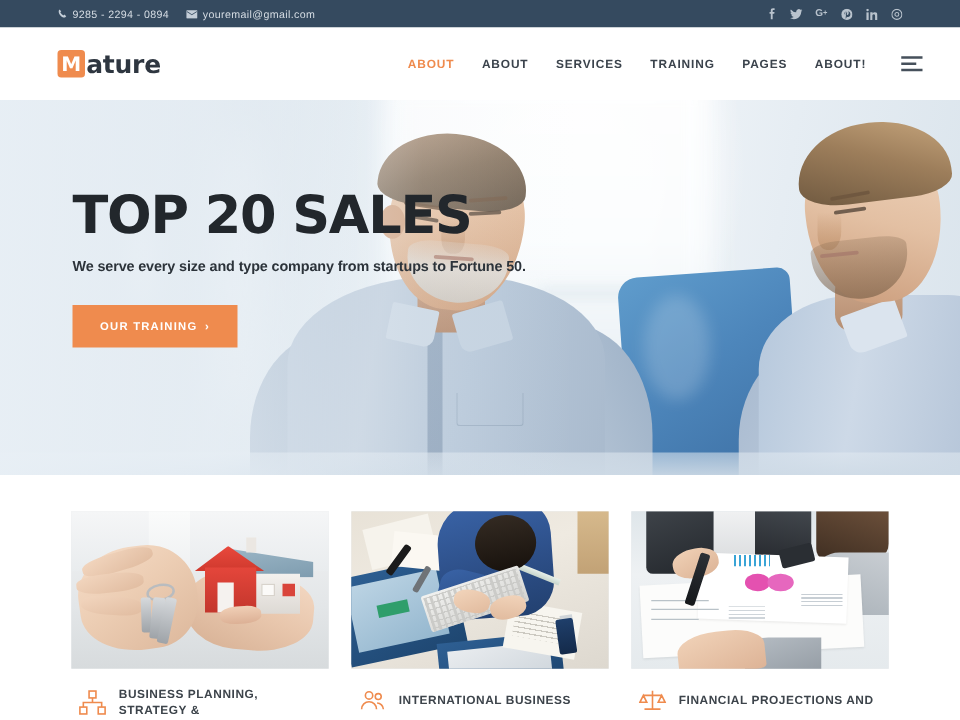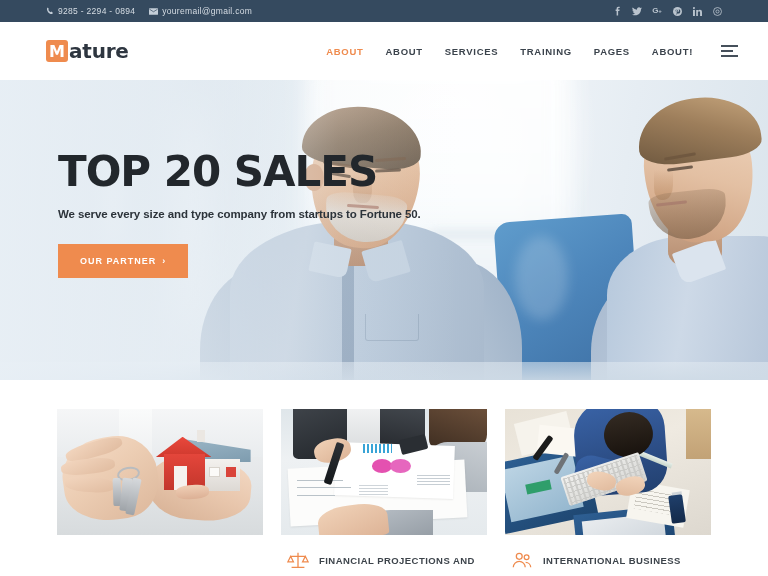--- a/index.html
+++ b/index.html
@@ -568,21 +568,21 @@
     <div class="m2-nose"></div>
     <div class="m2-beard"></div>
       <div class="m2-mouth"></div>
     <div class="hp-desk"></div>
   </div>
   <div class="hero-overlay"></div>
   <div class="hero-content">
     <div class="hero-title">TOP 20 SALES</div>
     <div class="hero-sub">We serve every size and type company from startups to Fortune 50.</div>
     <button class="hero-btn">
-      <span>OUR PARTNER</span>
+      <span>OUR TRAINING</span>
       <span>›</span>
     </button>
   </div>
 </div>
 
 <div class="cards">
 
   <div class="card">
     <div class="card-img">
       <div class="c1-bg"></div>
@@ -600,53 +600,30 @@
       <div class="c1-thumbR"></div>
       <div class="c1-palmL"></div>
       <div class="c1-fing1"></div>
         <div class="c1-fing2"></div>
         <div class="c1-fing3"></div>
       <div class="c1-keyring"></div>
       <div class="c1-key3"></div>
         <div class="c1-key1"></div>
         <div class="c1-key2"></div>
     </div>
-  </div>
-
-  <div class="card">
-    <div class="card-img">
-      <div class="c2-bg"></div>
-      <div class="c2-suitL"></div>
-        <div class="c2-suitM"></div>
-        <div class="c2-suitR"></div>
-      <div class="c2-headR"></div>
-        <div class="c2-shoulderR"></div>
-      <div class="c2-paper1"></div>
-        <div class="c2-paper2"></div>
-      <div class="c2-chartbar"></div>
-        <div class="c2-pie1"></div>
-        <div class="c2-pie2"></div>
-      <div class="c2-ln1"></div>
-        <div class="c2-ln2"></div>
-        <div class="c2-ln3"></div>
-      <div class="c2-blk1"></div>
-        <div class="c2-blk2"></div>
-      <div class="c2-phone"></div>
-      <div class="c2-handL"></div>
-        <div class="c2-pen"></div>
-      <div class="c2-sleeveB"></div>
-        <div class="c2-handB"></div>
-    </div>
     <div class="card-caption">
       <span class="card-icon">
         <svg width="22" height="22" viewBox="0 0 24 24" fill="none" stroke="#ef8b4e" stroke-width="1.4">
-          <path d="M12 4v16M5 20h14M4 8h16M4 8l-3 6h6zM20 8l-3 6h6z"></path>
+          <rect x="9" y="2" width="6" height="6"></rect>
+            <rect x="1" y="16" width="6" height="6"></rect>
+          <rect x="17" y="16" width="6" height="6"></rect>
+            <path d="M12 8v4M4 16v-4h16v4"></path>
         </svg>
       </span>
-      <span class="card-title">FINANCIAL PROJECTIONS AND</span>
+      <span class="card-title">BUSINESS PLANNING, STRATEGY &amp;</span>
     </div>
   </div>
 
   <div class="card">
     <div class="card-img">
       <div class="c3-bg"></div>
         <div class="c3-wood"></div>
       <div class="c3-mat1"></div>
         <div class="c3-mat1in"></div>
         <div class="c3-mat1g"></div>
@@ -675,13 +652,47 @@
           <circle cx="9" cy="8" r="3.2"></circle>
             <path d="M2.5 20a6.5 6.5 0 0113 0"></path>
           <circle cx="17" cy="9" r="2.6"></circle>
             <path d="M16 14.6a5.6 5.6 0 015.5 5.4"></path>
         </svg>
       </span>
       <span class="card-title">INTERNATIONAL BUSINESS</span>
     </div>
   </div>
 
+  <div class="card">
+    <div class="card-img">
+      <div class="c2-bg"></div>
+      <div class="c2-suitL"></div>
+        <div class="c2-suitM"></div>
+        <div class="c2-suitR"></div>
+      <div class="c2-headR"></div>
+        <div class="c2-shoulderR"></div>
+      <div class="c2-paper1"></div>
+        <div class="c2-paper2"></div>
+      <div class="c2-chartbar"></div>
+        <div class="c2-pie1"></div>
+        <div class="c2-pie2"></div>
+      <div class="c2-ln1"></div>
+        <div class="c2-ln2"></div>
+        <div class="c2-ln3"></div>
+      <div class="c2-blk1"></div>
+        <div class="c2-blk2"></div>
+      <div class="c2-phone"></div>
+      <div class="c2-handL"></div>
+        <div class="c2-pen"></div>
+      <div class="c2-sleeveB"></div>
+        <div class="c2-handB"></div>
+    </div>
+    <div class="card-caption">
+      <span class="card-icon">
+        <svg width="22" height="22" viewBox="0 0 24 24" fill="none" stroke="#ef8b4e" stroke-width="1.4">
+          <path d="M12 4v16M5 20h14M4 8h16M4 8l-3 6h6zM20 8l-3 6h6z"></path>
+        </svg>
+      </span>
+      <span class="card-title">FINANCIAL PROJECTIONS AND</span>
+    </div>
+  </div>
+
 </div>
 
 </body></html>

